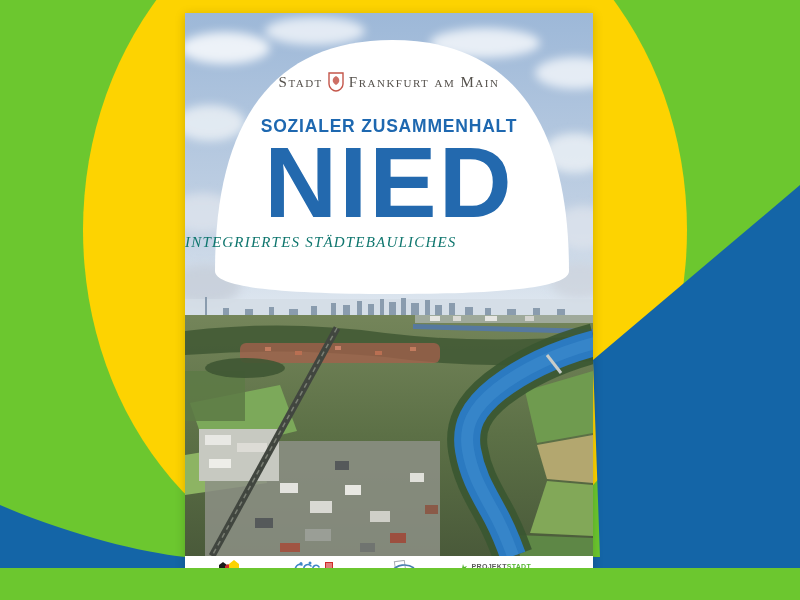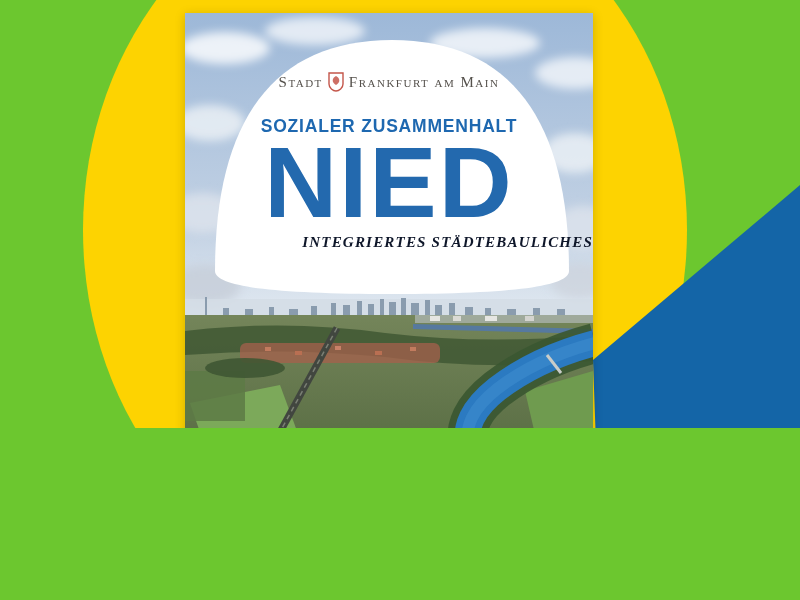--- a/index.html
+++ b/index.html
@@ -1,34 +1,34 @@
 <!DOCTYPE html>
 <html><head>
 <meta charset="utf-8">
 <style>
   html,body{margin:0;padding:0;background:#6cc72f;}
-  .canvas{position:relative;width:800px;height:428px;overflow:hidden;
+  .canvas{position:relative;width:800px;height:568px;overflow:hidden;
           font-family:"Liberation Sans",sans-serif;}
   .bg{position:absolute;left:0;top:0;}
   
   .page{position:absolute;left:185px;top:13px;width:408px;height:574px;
         background:#ffffff;box-shadow:0 2px 10px rgba(0,0,0,.18);}
   .photo-wrap{position:absolute;left:0;top:0;width:408px;height:543px;overflow:hidden;}
   
   .citylogo{position:absolute;left:0;right:0;top:59px;display:flex;align-items:center;
             justify-content:center;gap:5px;z-index:5;}
   .citylogo .t{font-family:"Liberation Serif",serif;font-variant:small-caps;
                font-size:15px;letter-spacing:1.5px;color:#55514c;}
   .program{position:absolute;left:0;right:0;top:103px;text-align:center;z-index:5;
            font-size:17.5px;font-weight:bold;letter-spacing:.8px;color:#1e68b0;}
   .nied{position:absolute;left:0;right:0;top:120px;text-align:center;z-index:5;
         font-size:101px;font-weight:bold;letter-spacing:2px;line-height:.98;color:#2369ae;}
-  .subtitle{position:absolute;left:0;right:0;top:219px;text-align:right;z-index:5;
+  .subtitle{position:absolute;left:0;right:0;top:219px;text-align:left;z-index:5;
             font-family:"Liberation Serif",serif;font-style:italic;
-            font-size:15px;letter-spacing:1.2px;line-height:1.35;color:#0f172a;font-weight:bold;}
+            font-size:15px;letter-spacing:1.2px;line-height:1.35;color:#0f766e;}
   
   .footer{position:absolute;left:0;bottom:0;width:408px;height:31px;background:#fff;
           display:flex;align-items:center;justify-content:space-around;padding:0 10px;
           box-sizing:border-box;z-index:6;}
   .flogo{display:flex;flex-direction:column;align-items:center;justify-content:center;}
   .micro{font-size:4px;line-height:1.25;color:#6a6a66;letter-spacing:.2px;text-align:center;}
   .micro.b{color:#3a3a38;font-weight:bold;}
   .micro.blue{color:#2f7cc0;}
   .banner{background:#2f7cc0;color:#fff;font-size:4px;font-weight:bold;
           padding:1px 3px;letter-spacing:.2px;white-space:nowrap;}

